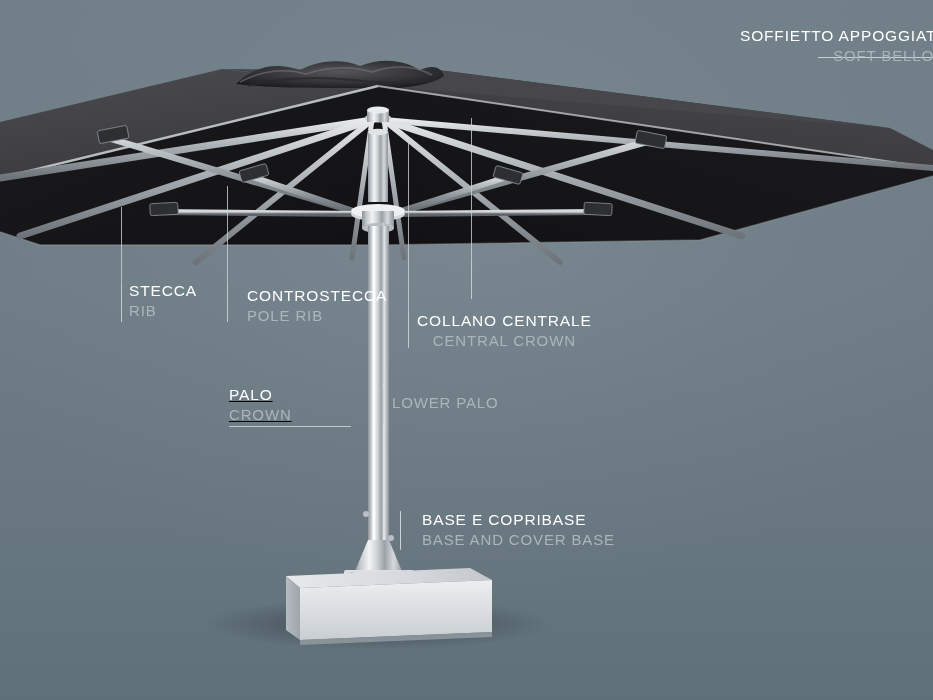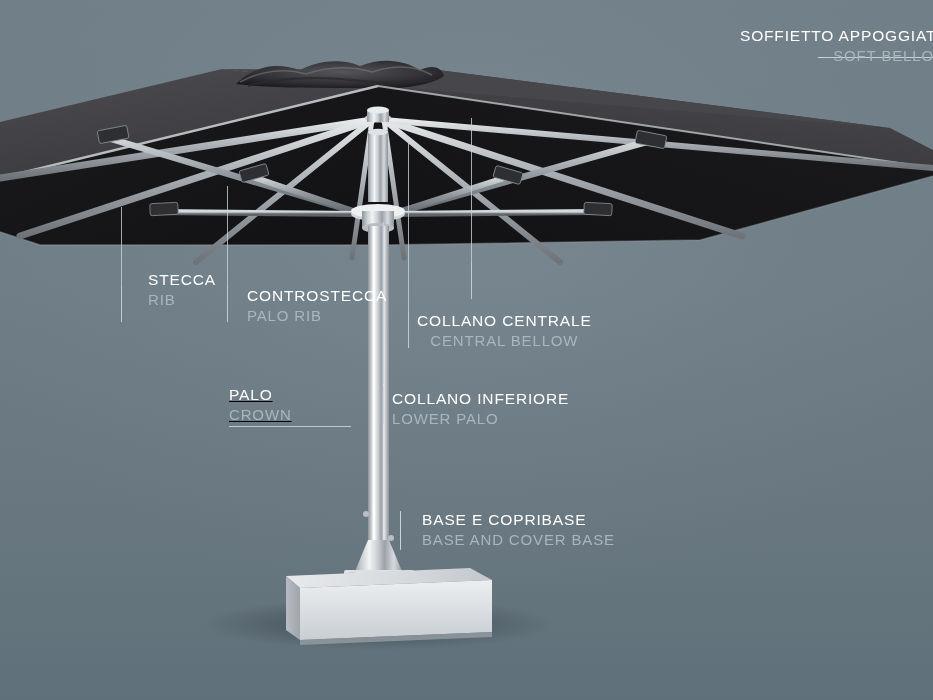--- a/index.html
+++ b/index.html
@@ -236,42 +236,41 @@
   <div class="leader" style="left:408px; top:138px; height:174px;"></div>
   <div class="leader" style="left:383px; top:222px; height:162px;"></div>
   <div class="leader" style="left:400px; top:512px; height:38px;"></div>
 
   <div class="callout ralign" style="left:629px; top:28px; width:320px;">
     <span class="it">SOFFIETTO APPOGGIATO</span>
     <span class="en">SOFT BELLOW</span>
   </div>
 
   <div class="vtick" style="left:121px; top:286px; height:36px;"></div>
-  <div class="callout" style="left:129px; top:272px;margin-left:19px;">
+  <div class="callout" style="left:129px; top:283px;">
     <span class="it">STECCA</span>
     <span class="en">RIB</span>
   </div>
 
   <div class="vtick" style="left:227px; top:286px; height:36px;"></div>
   <div class="callout" style="left:235px; top:288px;margin-left:12px;">
     <span class="it">CONTROSTECCA</span>
-    <span class="en">PALO RIB</span>
+    <span class="en">POLE RIB</span>
   </div>
 
   <div class="vtick" style="left:471px; top:263px; height:36px;"></div>
 
   <div class="vtick" style="left:408px; top:312px; height:36px;"></div>
   <div class="callout" style="left:417px; top:313px;text-align:center;">
     <span class="it">COLLANO CENTRALE</span>
-    <span class="en">CENTRAL BELLOW</span>
+    <span class="en">CENTRAL CROWN</span>
   </div>
 
   <div class="vtick" style="left:383px; top:386px; height:38px;"></div>
   <div class="callout" style="left:392px; top:391px;">
-    <span class="it">COLLANO INFERIORE</span>
     <span class="en">LOWER PALO</span>
   </div>
 
   <div class="callout" style="left:229px; top:387px;text-decoration:underline;">
     <span class="it">PALO</span>
     <span class="en">CROWN</span>
   </div>
   <div class="hrule" style="left:229px; top:426px; width:122px;"></div>
 
   <div class="vtick" style="left:400px; top:511px; height:38px;"></div>

